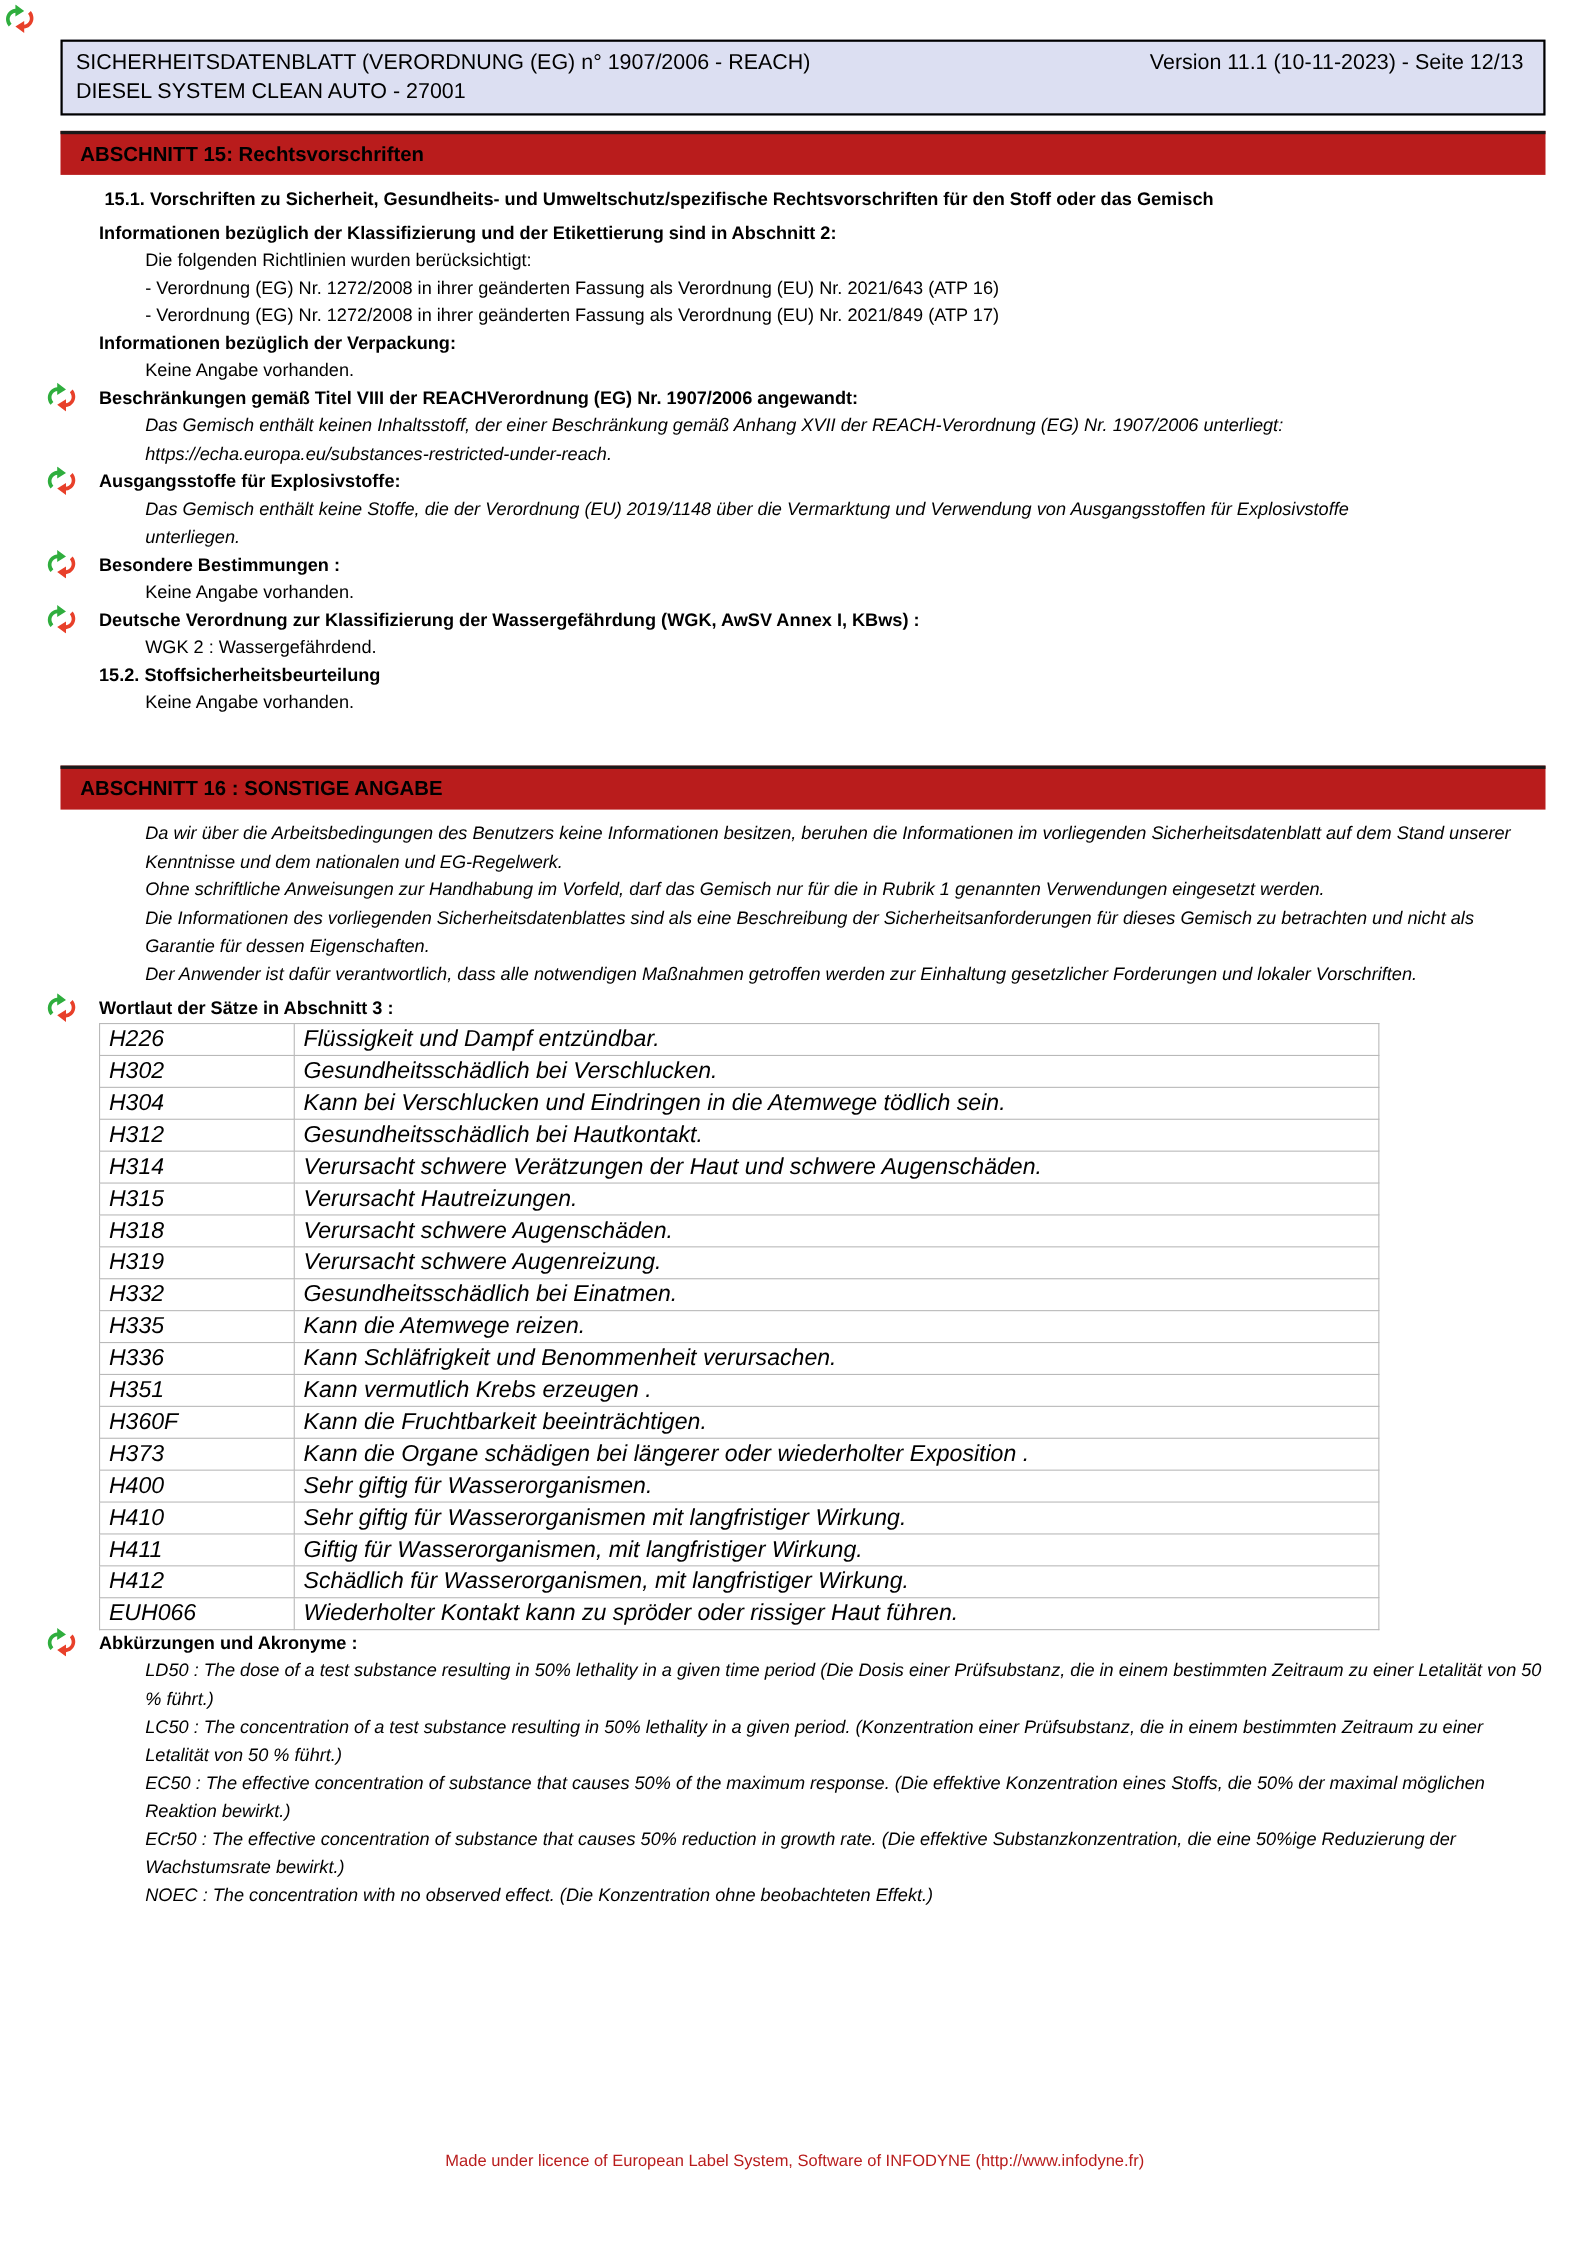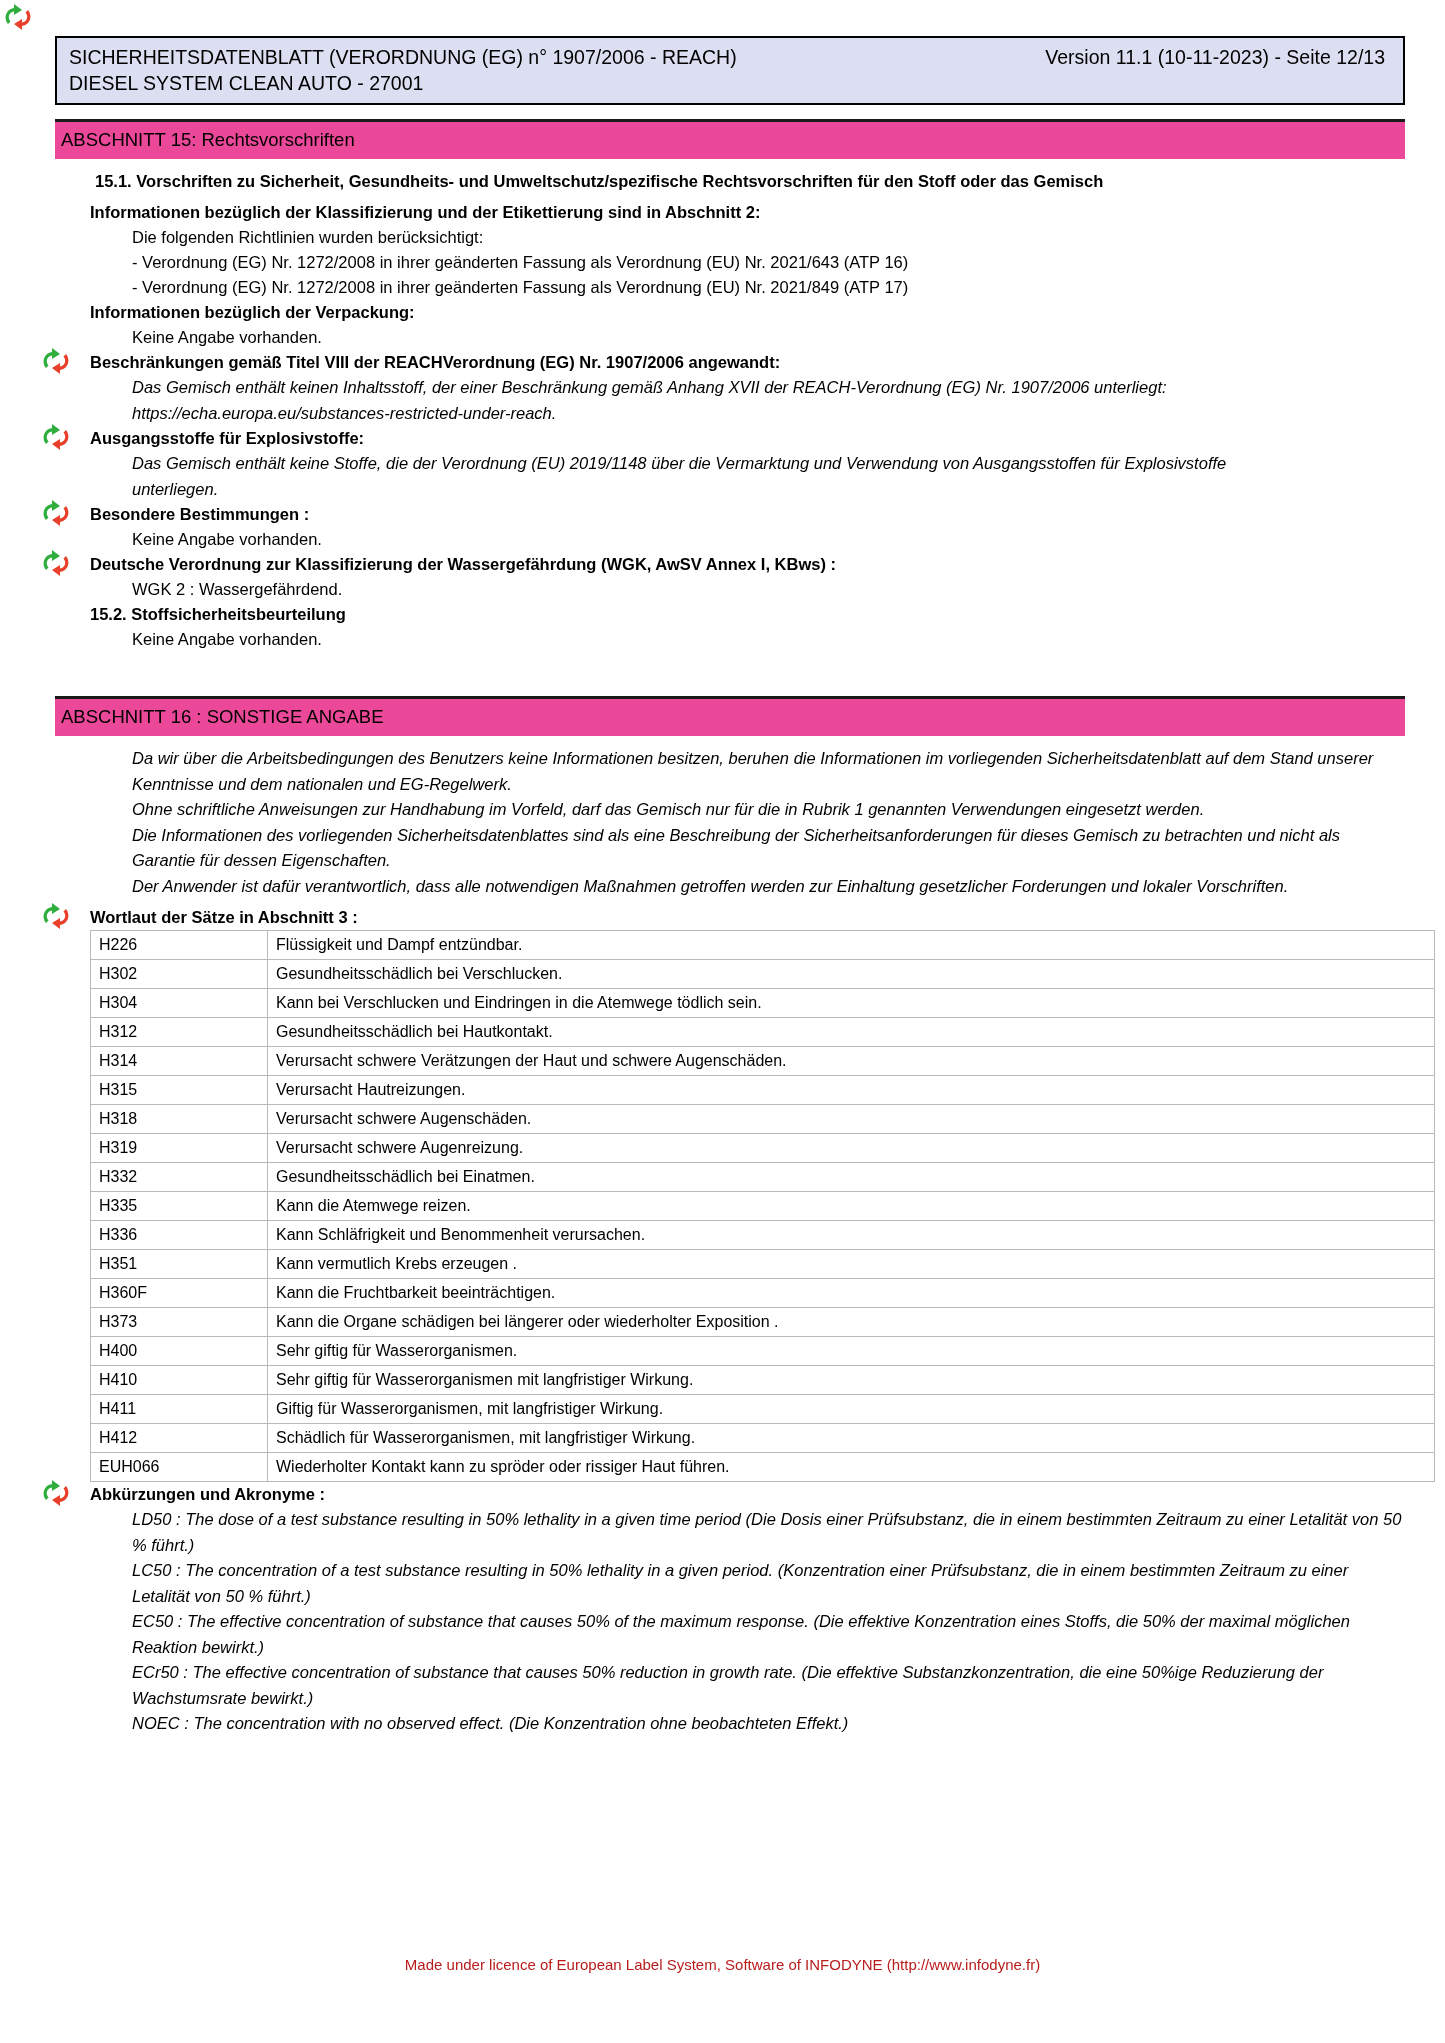--- a/index.html
+++ b/index.html
@@ -39,25 +39,25 @@
   }
   .doc-header-row1 .left { }
   .doc-header-row1 .right { padding-right: 6px; }
   .doc-header-row2 {
     font-size: 19.5px;
     line-height: 26px;
   }
 
   
   .section-bar {
-    background: #ec4899;
+    background: #b91c1c;
     border-top: 3px solid #1a1a1a;
     margin-left: 15px;
-    padding: 6px 0 7px 6px;
-    font-weight: normal;
+    padding: 6px 0 7px 18px;
+    font-weight: bold;
     font-size: 18.5px;
     line-height: 24px;
     box-sizing: border-box;
   }
   .section-bar.s16 { margin-top: 44px; }
 
   
   .row {
     position: relative;
     font-size: 16.5px;
@@ -92,23 +92,24 @@
   .ico-wrap.bar {
     left: 2px;
     top: 4px;
   }
   .recycle-icon { display: block; }
 
   
   table.h-table {
     border-collapse: collapse;
     margin-left: 50px;
-    width: 1345px;
-    font-size: 16px;
+    width: 1164px;
+    font-size: 21px;
     table-layout: fixed;
+    font-style: italic;
   }
   table.h-table td {
     border: 1px solid #b9b9b9;
     padding: 3px 0 3px 8px;
     line-height: 22px;
     height: 22px;
     vertical-align: middle;
   }
   table.h-table td.code { width: 168px; }
 

